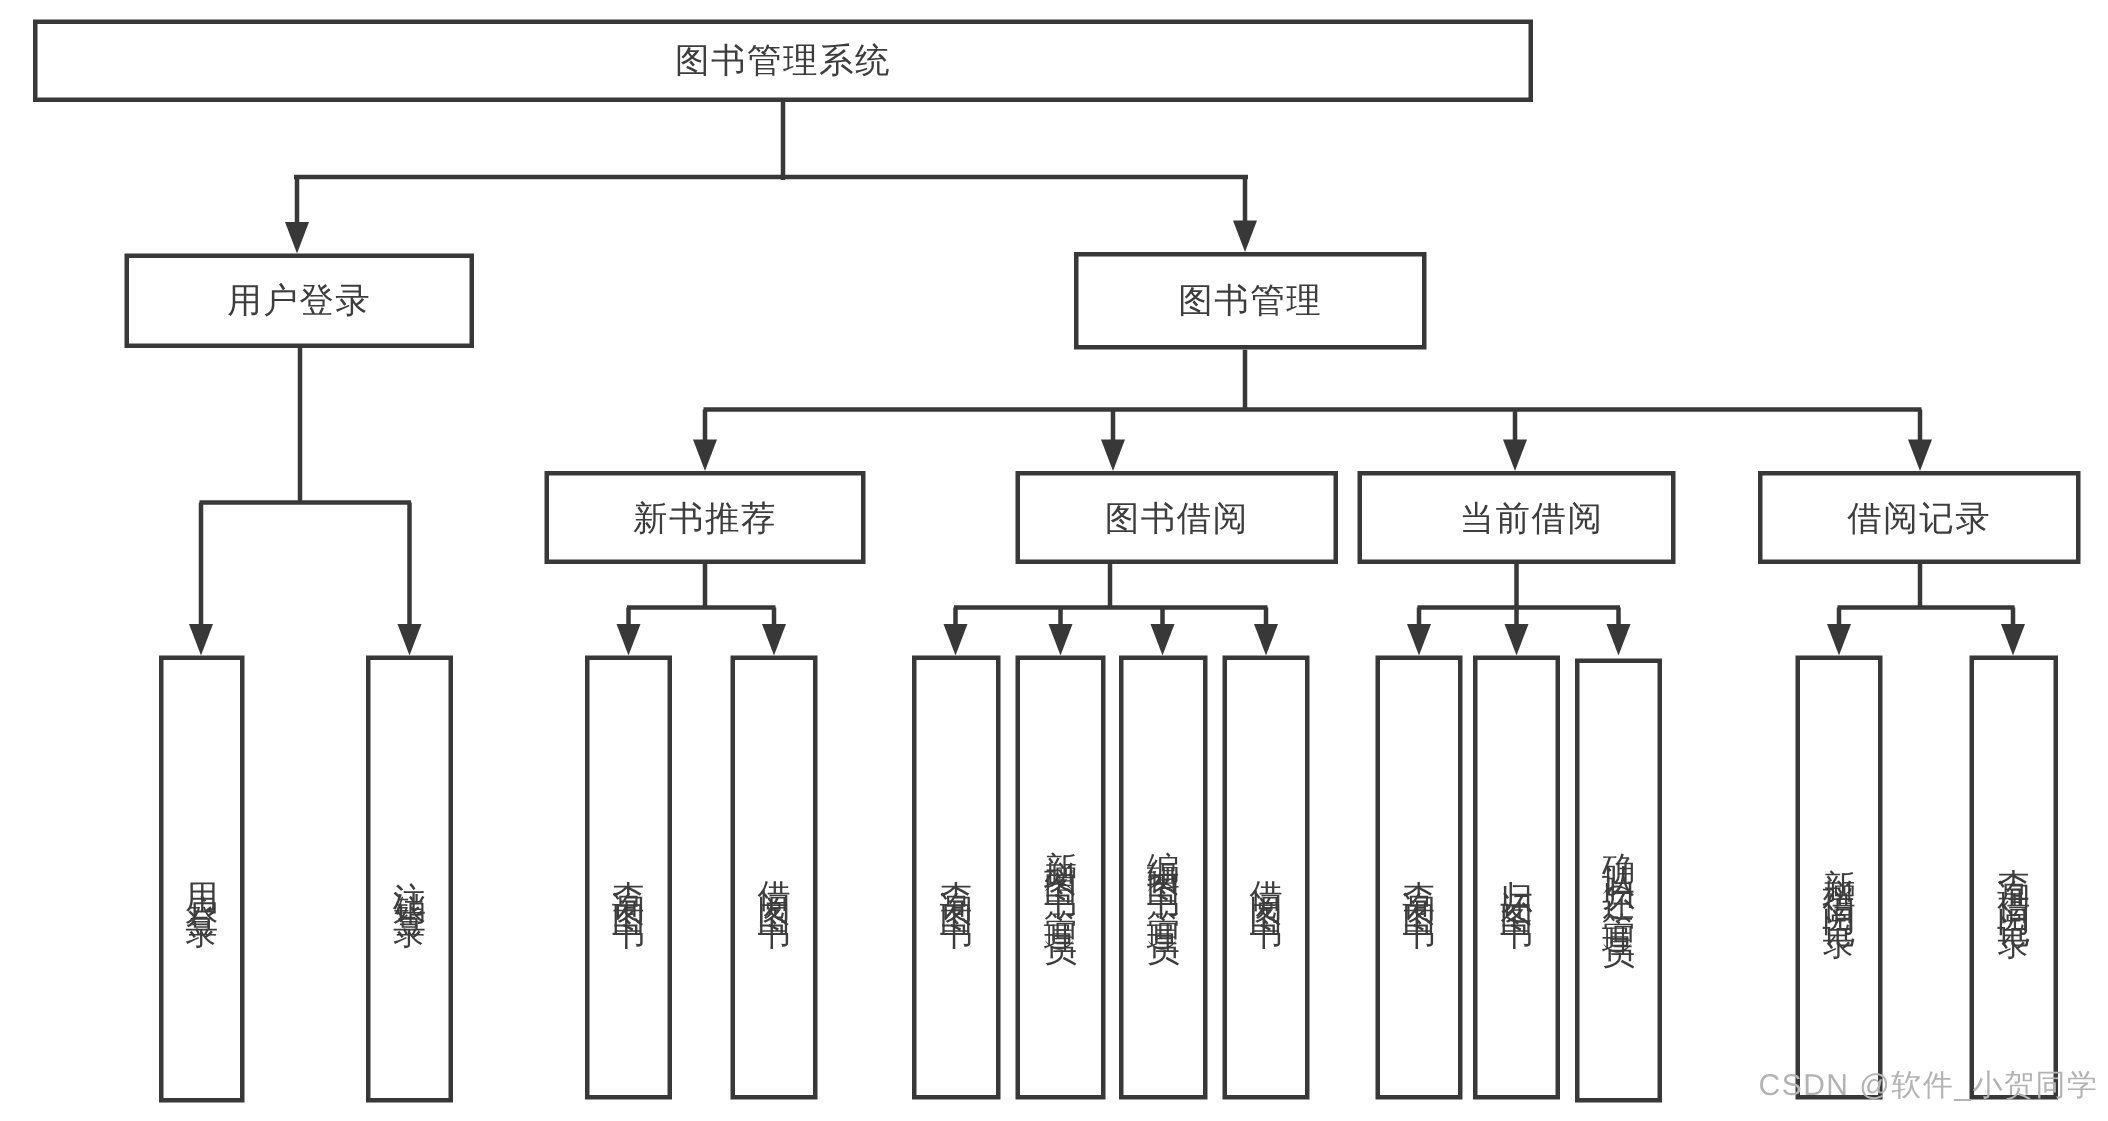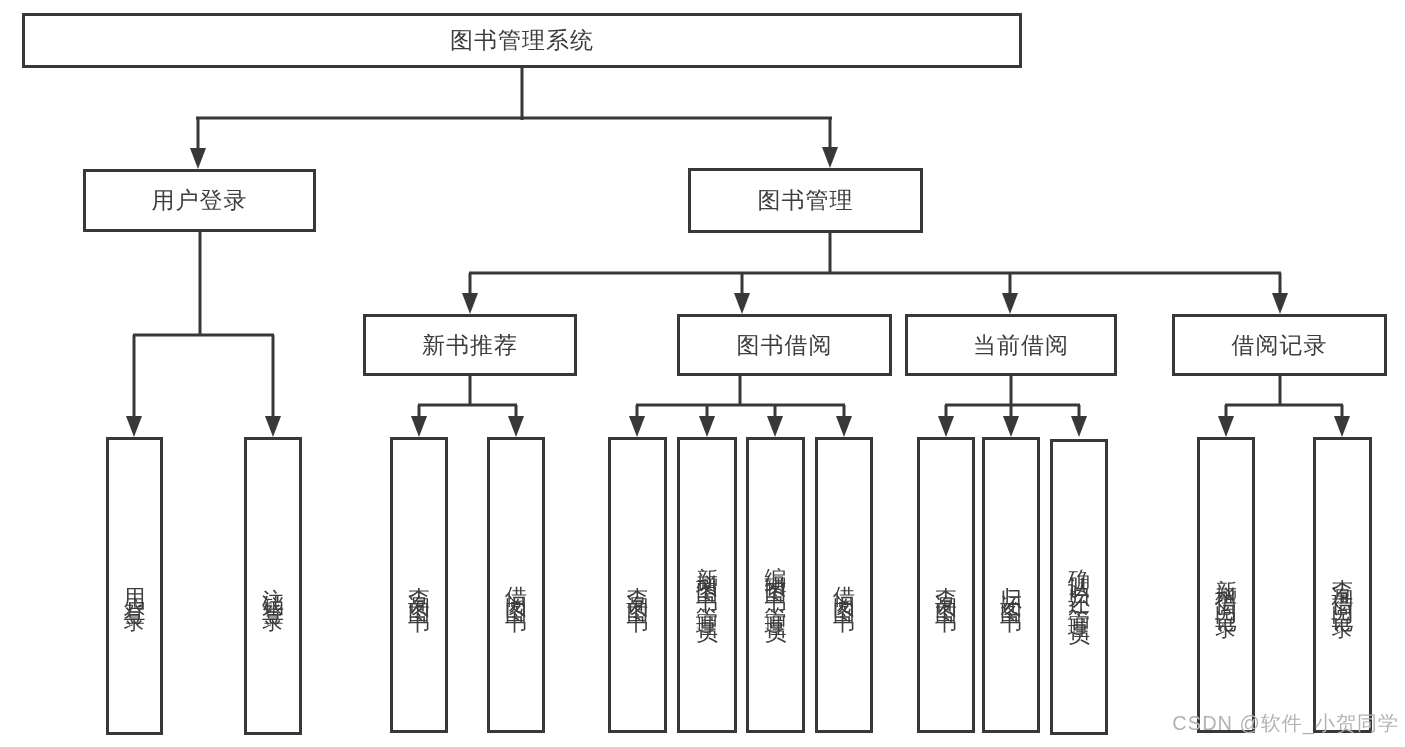--- a/index.html
+++ b/index.html
@@ -84,21 +84,21 @@
       <polygon points="1003,416 1019,416 1011,437"></polygon>
       <polygon points="1071,416 1087,416 1079,437"></polygon>
       <polygon points="1218,416 1234,416 1226,437"></polygon>
       <polygon points="1334,416 1350,416 1342,437"></polygon>
     </g>
   </svg>
 
   <div class="box" style="left:22px; top:13px; width:1000px; height:55px;">图书管理系统</div>
 
   <div class="box" style="left:83px; top:169px; width:233px; height:63px;">用户登录</div>
-  <div class="box" style="left:688px; top:168px; width:235px; height:65px;">图书管理</div>
+  <div class="box" style="left:716px; top:168px; width:235px; height:65px;">图书管理</div>
 
   <div class="box" style="left:363px; top:314px; width:214px; height:62px;">新书推荐</div>
   <div class="box" style="left:633px; top:314px; width:215px; height:62px;margin-left:44px;">图书借阅</div>
   <div class="box" style="left:905px; top:314px; width:212px; height:62px;padding-left:20px;">当前借阅</div>
   <div class="box" style="left:1172px; top:314px; width:215px; height:62px;">借阅记录</div>
 
   <div class="box vbox" style="left:106px; top:437px; width:57px; height:298px;">用户登录</div>
   <div class="box vbox" style="left:244px; top:437px; width:58px; height:298px;">注销登录</div>
 
   <div class="box vbox" style="left:390px; top:437px; width:58px; height:296px;">查询图书</div>

